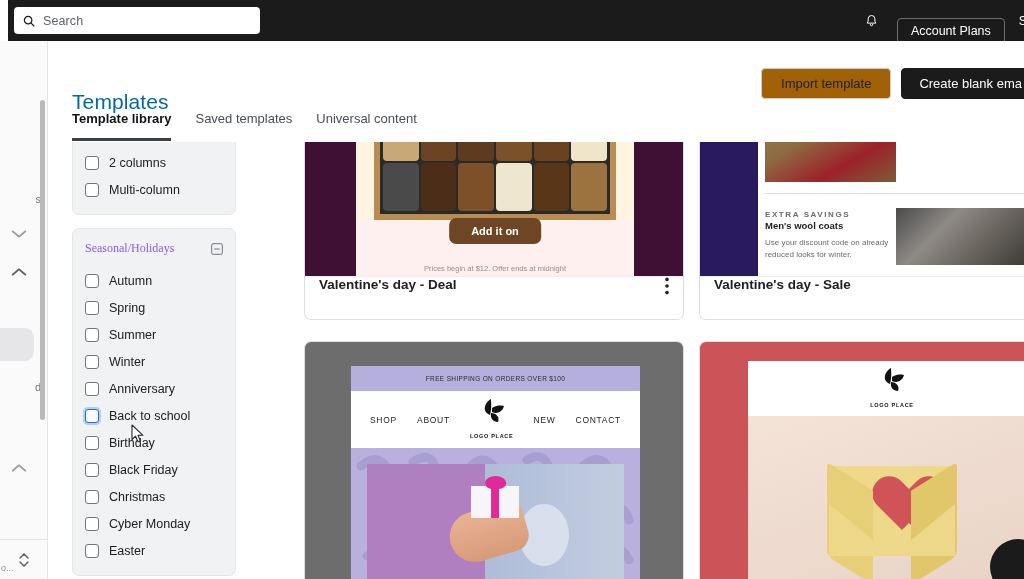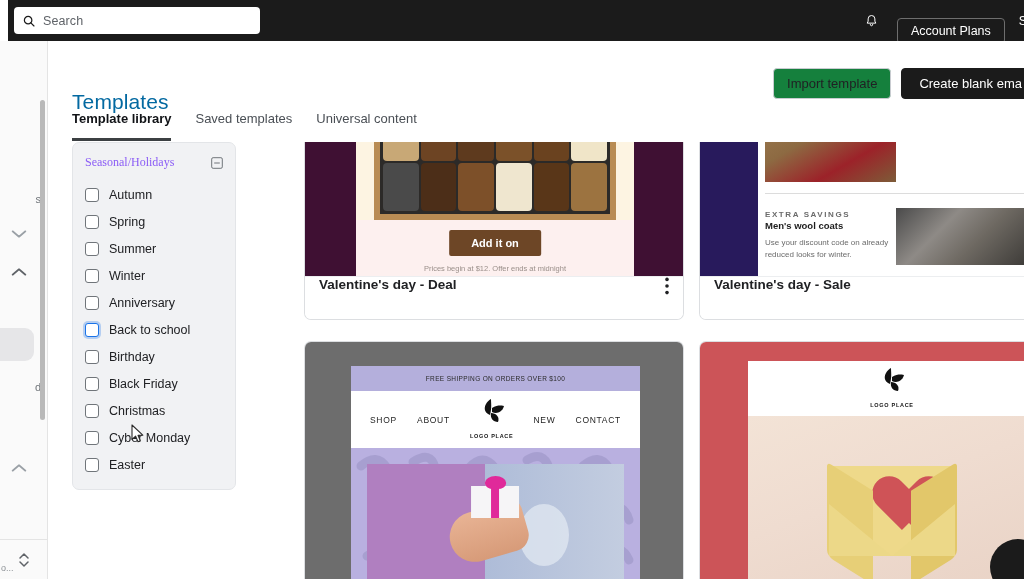--- a/index.html
+++ b/index.html
@@ -98,22 +98,22 @@
   .page-head { position: relative; height: 101px; }
   .page-title {
     position: absolute; left: 24px; top: 29px;
     font-size: 21px; font-weight: 400; color: #0369a1; letter-spacing: .1px; margin-top: 20px;
   }
   .head-actions {
     position: absolute; right: -16px; top: 27px;
     display: flex; align-items: center; gap: 10px;
   }
   .btn-outline {
-    height: 31px; padding: 0 13px;
-    border: 1px solid #c9ccd1; border-radius: 4px; background: #15803d;
+    height: 31px; padding: 0 19px;
+    border: 1px solid #c9ccd1; border-radius: 4px; background: #a16207;
     font-size: 13px; color: #202124;
     display: flex; align-items: center; white-space: nowrap;
   }
   .btn-dark {
     height: 31px; padding: 0 17px;
     border: 1px solid #1b1b1b; border-radius: 4px; background: #1b1b1b;
     font-size: 13px; color: #ffffff;
     display: flex; align-items: center; white-space: nowrap;
   }
   .tabs {
@@ -188,23 +188,23 @@
   .t1 { background: #3f1033; }
   .t1 .inner { position: absolute; left: 51px; top: 0; width: 278px; height: 100%; background: #fdf4e2; }
   .choco-grid {
     position: absolute; left: 18px; top: -38px; width: 242px; height: 116px;
     background: #2c2a28; border: 6px solid #b98c54;
     display: grid; grid-template-columns: repeat(6, 1fr); grid-template-rows: repeat(2, 1fr); gap: 2px; padding: 3px;
   }
   .ch { border-radius: 4px; background: #5b3a22; }
   .t1 .lower { position: absolute; left: 0; bottom: 0; width: 100%; height: 56px; background: #fdf0ef; }
   .addon {
-    position: absolute; left: 50%; transform: translateX(-50%); bottom: 20px;
+    position: absolute; left: 50%; transform: translateX(-50%); bottom: 32px;
     background: #6d4626; color: #fff; font-size: 11px; font-weight: 700;
-    padding: 7px 22px; border-radius: 2px; white-space: nowrap;
+    padding: 7px 22px; border-radius: 7px; white-space: nowrap;
   }
   .fineprint {
     position: absolute; left: 50%; transform: translateX(-50%); bottom: 3px;
     font-size: 7.5px; color: #9a8f8a; white-space: nowrap; filter: blur(.35px);
   }
 
   
   .t2 { background: #281a5c; }
   .t2 .inner { position: absolute; left: 58px; top: 0; width: 285px; height: 100%; background: #ffffff; }
   .coat-img {
@@ -384,20 +384,30 @@
         <div class="tab active">Template library</div>
         <div class="tab">Saved templates</div>
         <div class="tab">Universal content</div>
       </div>
     </div>
 
     <div class="body-row">
 
       <div class="filters">
 
+        <div class="fpanel first">
+          <div class="frow">
+            <span class="cbx"></span>
+            <span class="flabel">2 columns</span>
+          </div>
+          <div class="frow">
+            <span class="cbx"></span>
+            <span class="flabel">Multi-column</span>
+          </div>
+        </div>
 
         <div class="fpanel">
           <div class="fhead">
             <span class="fhead-label">Seasonal/Holidays</span>
             <svg class="minus-ico" viewBox="0 0 12 12">
               <rect x="0.7" y="0.7" width="10.6" height="10.6" rx="1.4" fill="none" stroke="#70757a" stroke-width="1"></rect>
               <line x1="3.2" y1="6" x2="8.8" y2="6" stroke="#70757a" stroke-width="1"></line>
             </svg>
           </div>
 

